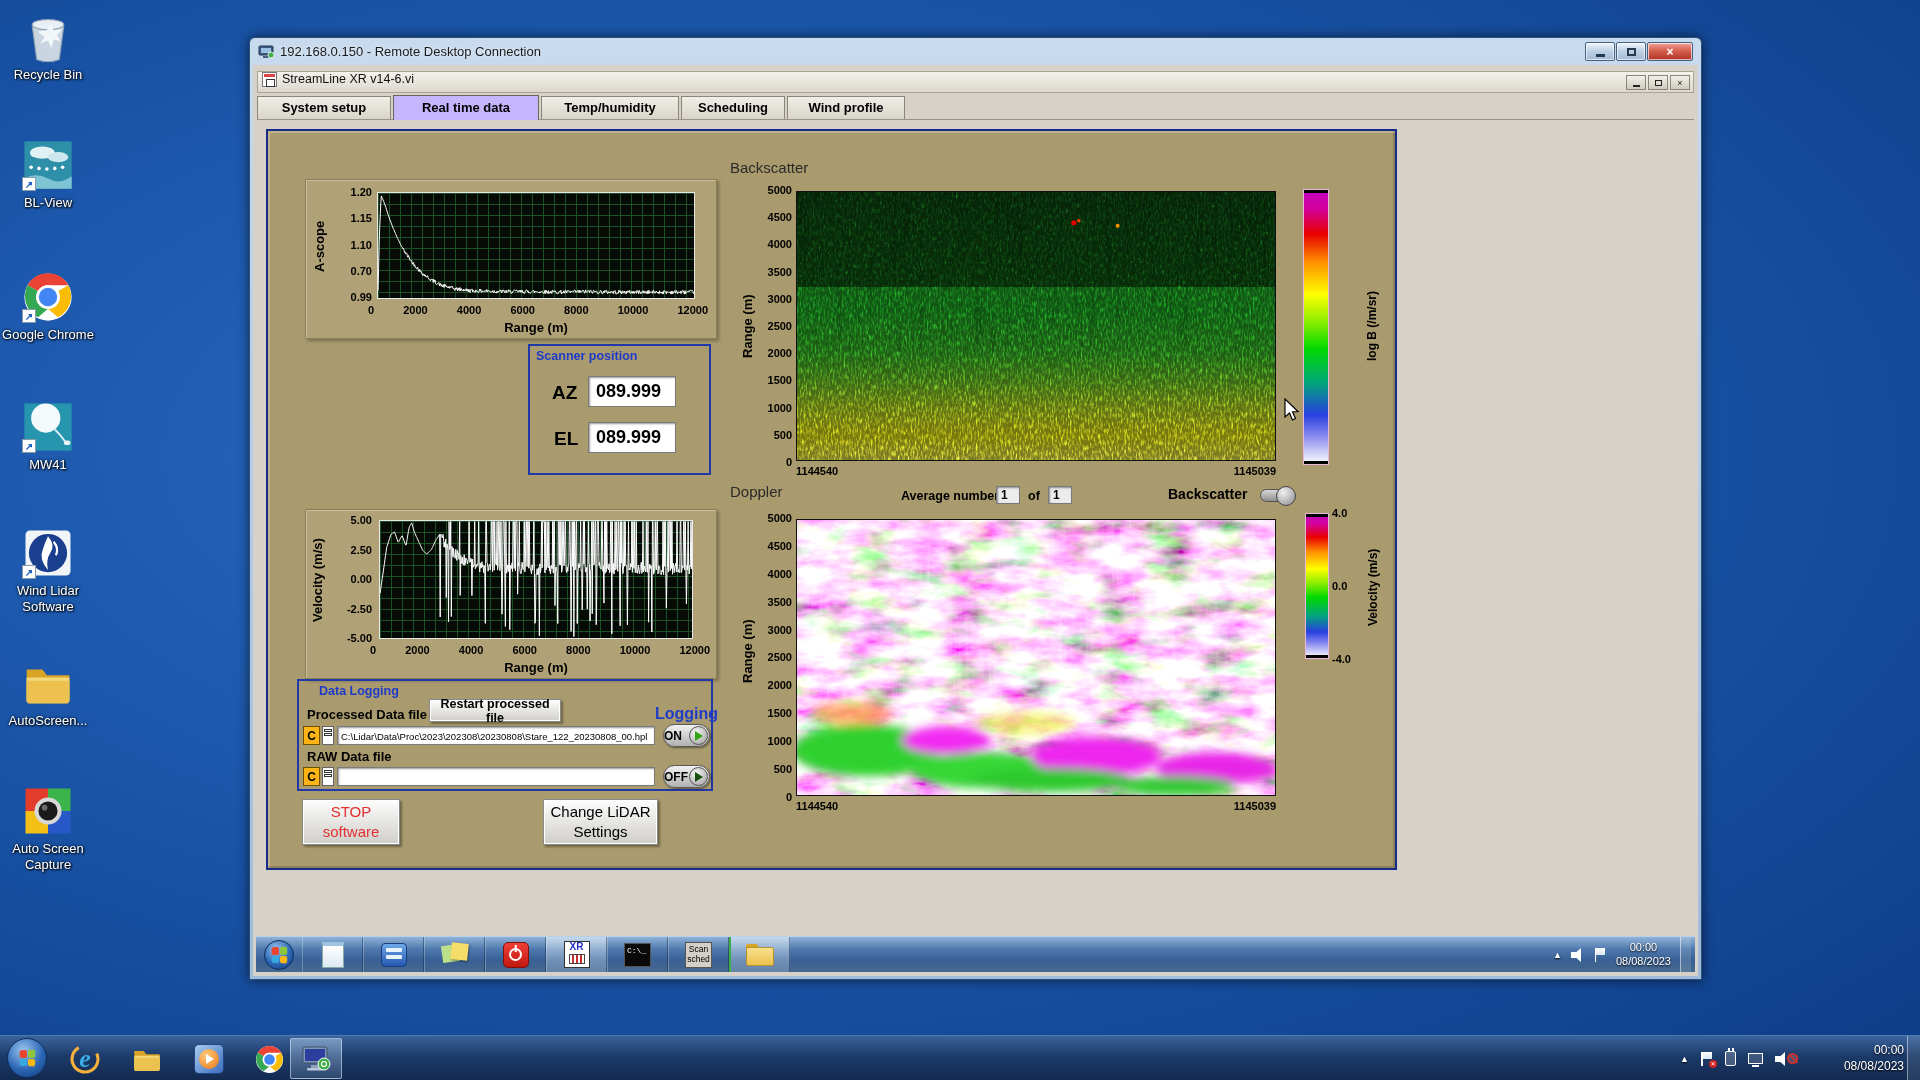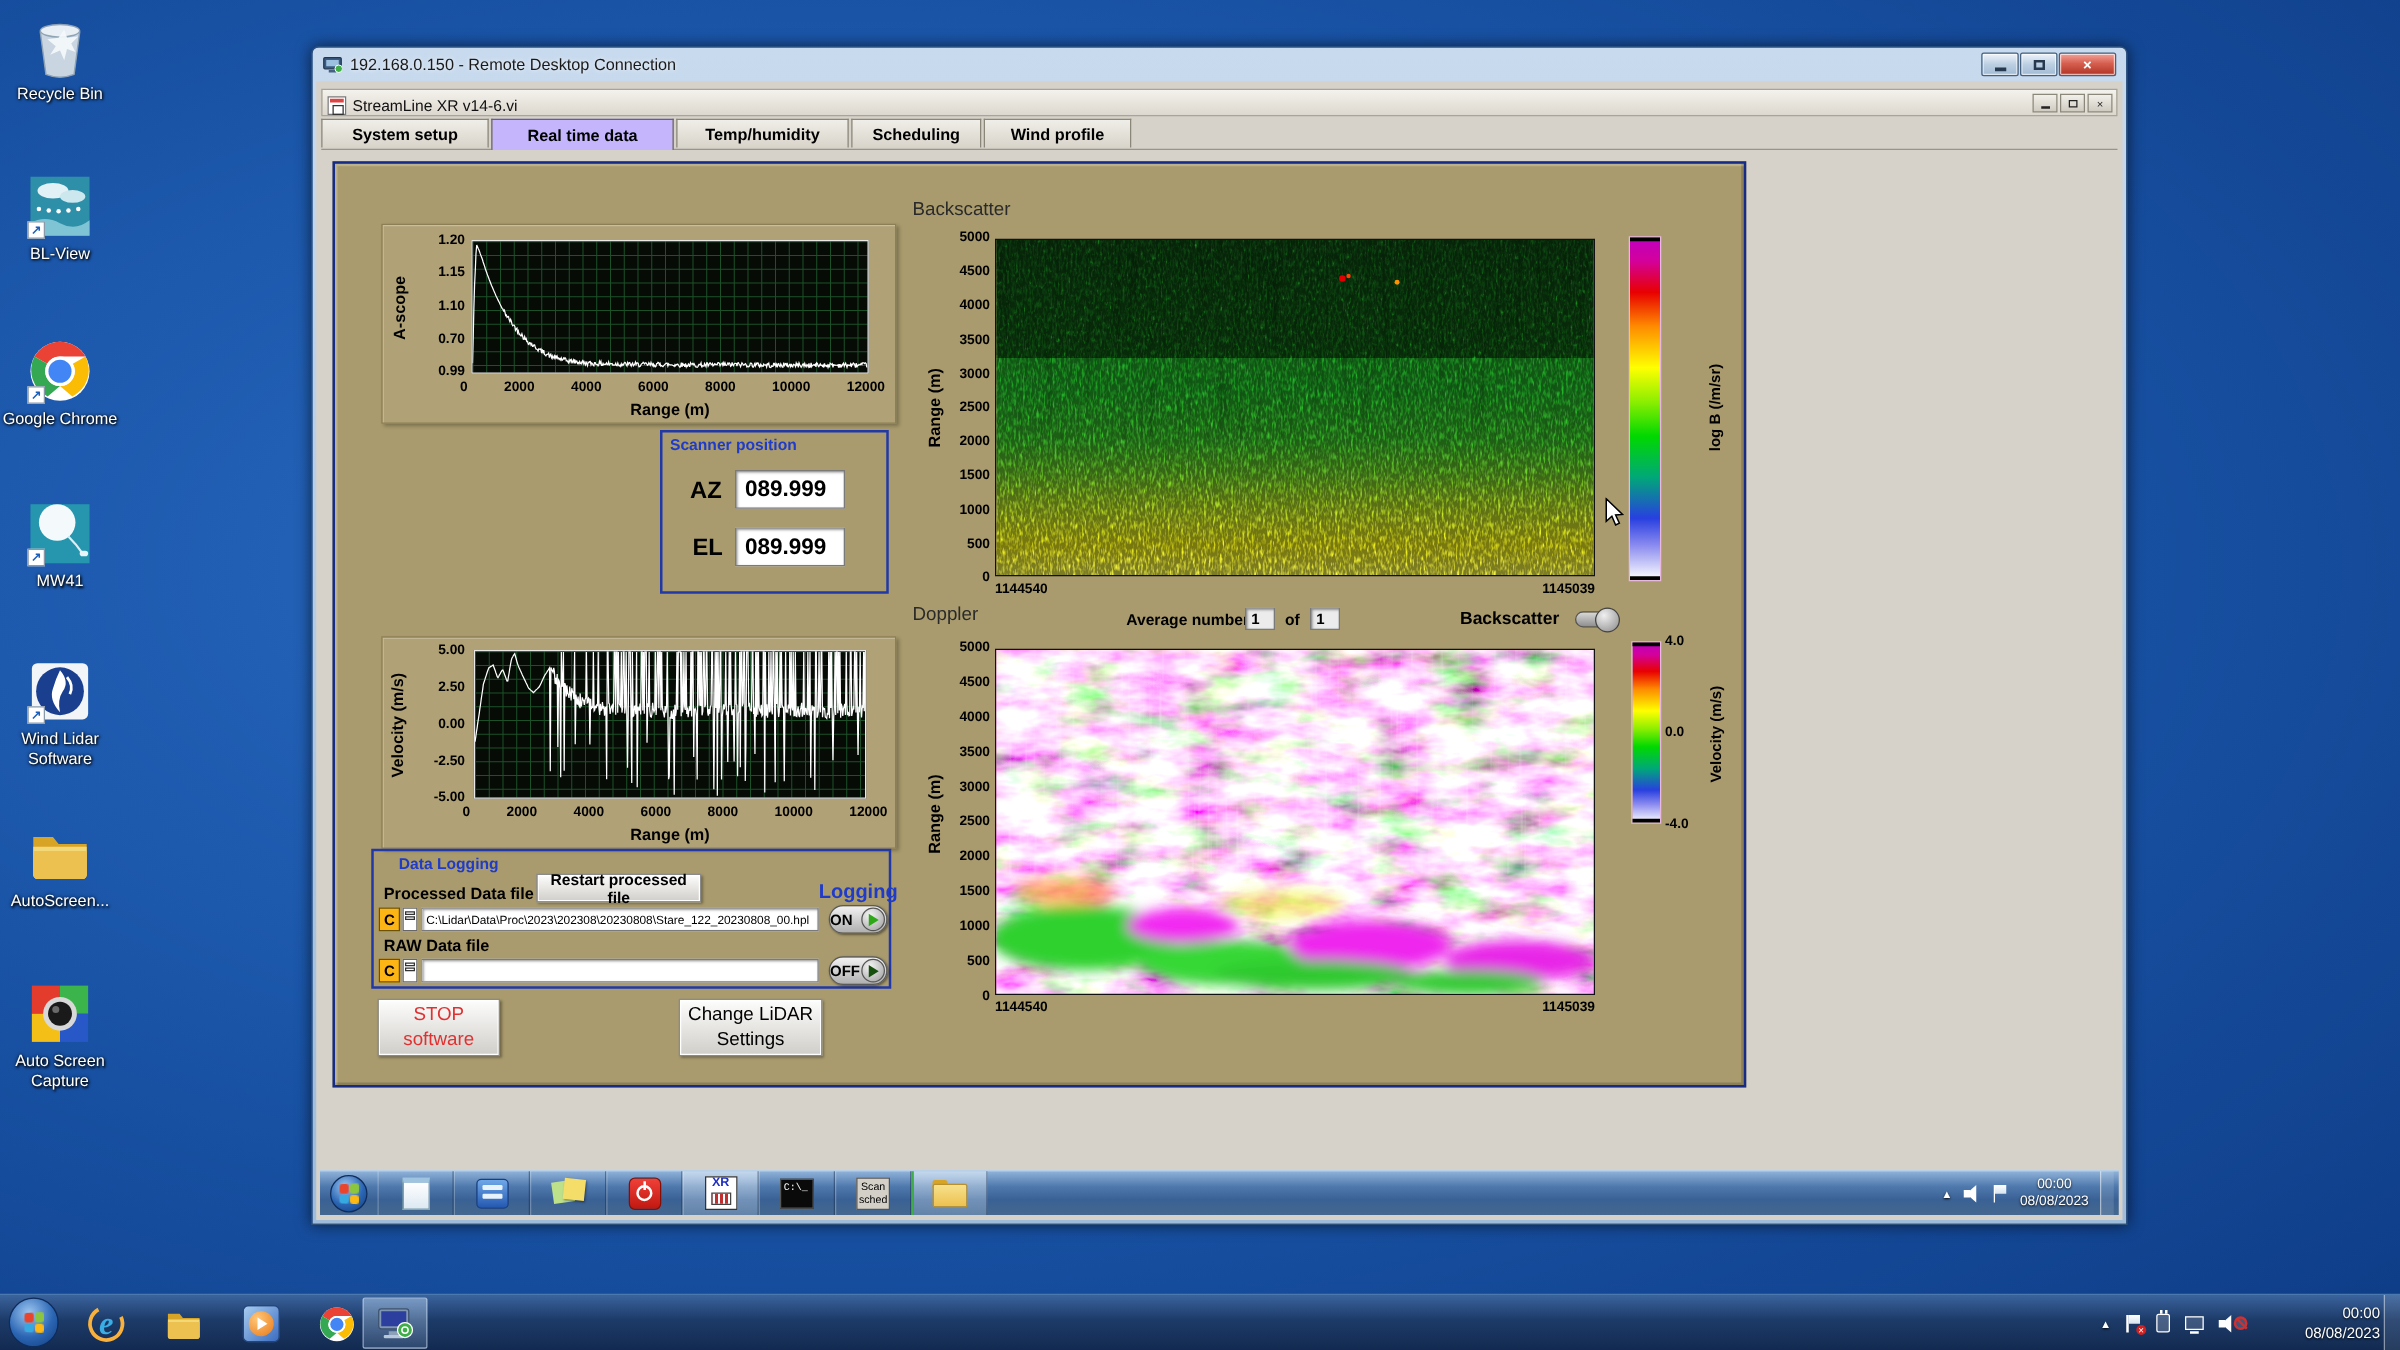--- a/index.html
+++ b/index.html
@@ -15,28 +15,28 @@
 .rdc{position:absolute;left:249px;top:37px;width:1453px;height:943px;background:linear-gradient(#c8daee,#9fbcda);border:1px solid #2d5079;border-radius:6px 6px 0 0;box-shadow:0 0 12px rgba(0,0,0,.6)}
 .rdc-title{position:absolute;left:0;top:0;right:0;height:27px;display:flex;align-items:center;padding-left:8px;gap:6px}
 .rdc-title .t{font-size:13px;color:#1a1a1a;text-shadow:0 0 4px rgba(255,255,255,.9)}
 .winbtns{position:absolute;top:4px;right:8px;display:flex;gap:1px}
 .cbtn{width:30px;height:19px;border:1px solid #45617f;border-radius:2px;background:linear-gradient(#eef4fb,#bccfe2 50%,#a2bbd5);display:flex;align-items:center;justify-content:center;box-shadow:inset 0 0 0 1px rgba(255,255,255,.65)}
 .cbtn.close{width:46px;background:linear-gradient(#f2a39a,#d6604f 45%,#b03326);color:#fff;font-weight:bold;font-size:12px}
 .minbar{width:9px;height:3px;background:#26394e;margin-top:7px}
 .maxbox{width:9px;height:8px;border:2px solid #26394e}
 
 .client{position:absolute;left:3px;top:27px;right:3px;bottom:3px;background:#d6d2ca;overflow:hidden}
-.appbar{position:absolute;left:4px;top:6px;right:4px;height:22px;background:linear-gradient(#f4f2ec,#dcd8cf);border:1px solid #a8a496;display:flex;align-items:flex-end;gap:5px;padding-left:4px}
+.appbar{position:absolute;left:4px;top:6px;right:4px;height:22px;background:linear-gradient(#f4f2ec,#dcd8cf);border:1px solid #a8a496;display:flex;align-items:flex-start;gap:5px;padding-left:4px}
 .appbar .t{font-size:12.5px;color:#111}
 .appbtns{position:absolute;right:3px;top:3px;display:flex;gap:2px}
 .abtn{width:20px;height:15px;background:linear-gradient(#f2f0ea,#cfcbc0);border:1px solid #8b877a;display:flex;align-items:center;justify-content:center;font-size:9px;color:#222}
 .viicon{width:15px;height:15px;background:#fff;border:1px solid #777;position:relative}
 .viicon::before{content:"";position:absolute;left:1px;top:1px;width:11px;height:3px;background:#d44}
 .viicon::after{content:"";position:absolute;left:3px;top:6px;width:7px;height:6px;border:1px solid #333}
-.tabs{position:absolute;left:4px;top:30px;right:4px;height:25px;display:flex;align-items:flex-start;border-bottom:1px solid #98948a}
+.tabs{position:absolute;left:4px;top:30px;right:4px;height:25px;display:flex;align-items:center;border-bottom:1px solid #98948a}
 .tab{height:23px;display:flex;align-items:center;justify-content:center;font-size:13px;font-weight:bold;color:#000;background:linear-gradient(#f0eee8,#d8d4ca);border:1px solid #8a8678;border-bottom:none;margin-right:2px}
 .tab.active{background:#c4b5fd;height:25px;border-color:#6a665a}
 
 .panel{position:absolute;left:13px;top:64px;width:1131px;height:741px;background:#a99b6d;border:2px solid #152b85;box-shadow:inset 2px 2px 0 rgba(255,255,255,.22),inset -2px -2px 0 rgba(0,0,0,.18)}
 .sect{position:absolute;font-size:15px;color:#2a2a2a}
 .chartbox{position:absolute;background:#b0a276;border:1px solid #8d7f55;box-shadow:2px 2px 3px rgba(0,0,0,.28),inset 1px 1px 0 rgba(255,255,255,.3)}
 .plot{position:absolute;background-color:#060b06;border:1px solid #e8e8e8;background-image:linear-gradient(#1c5128 1px,transparent 1px),linear-gradient(90deg,#1c5128 1px,transparent 1px);background-size:11px 11px}
 .plot svg{position:absolute;left:0;top:0;width:100%;height:100%}
 .hplot{position:absolute;border:1px solid #111;overflow:hidden}
 .hplot svg{position:absolute;left:0;top:0;width:100%;height:100%}

